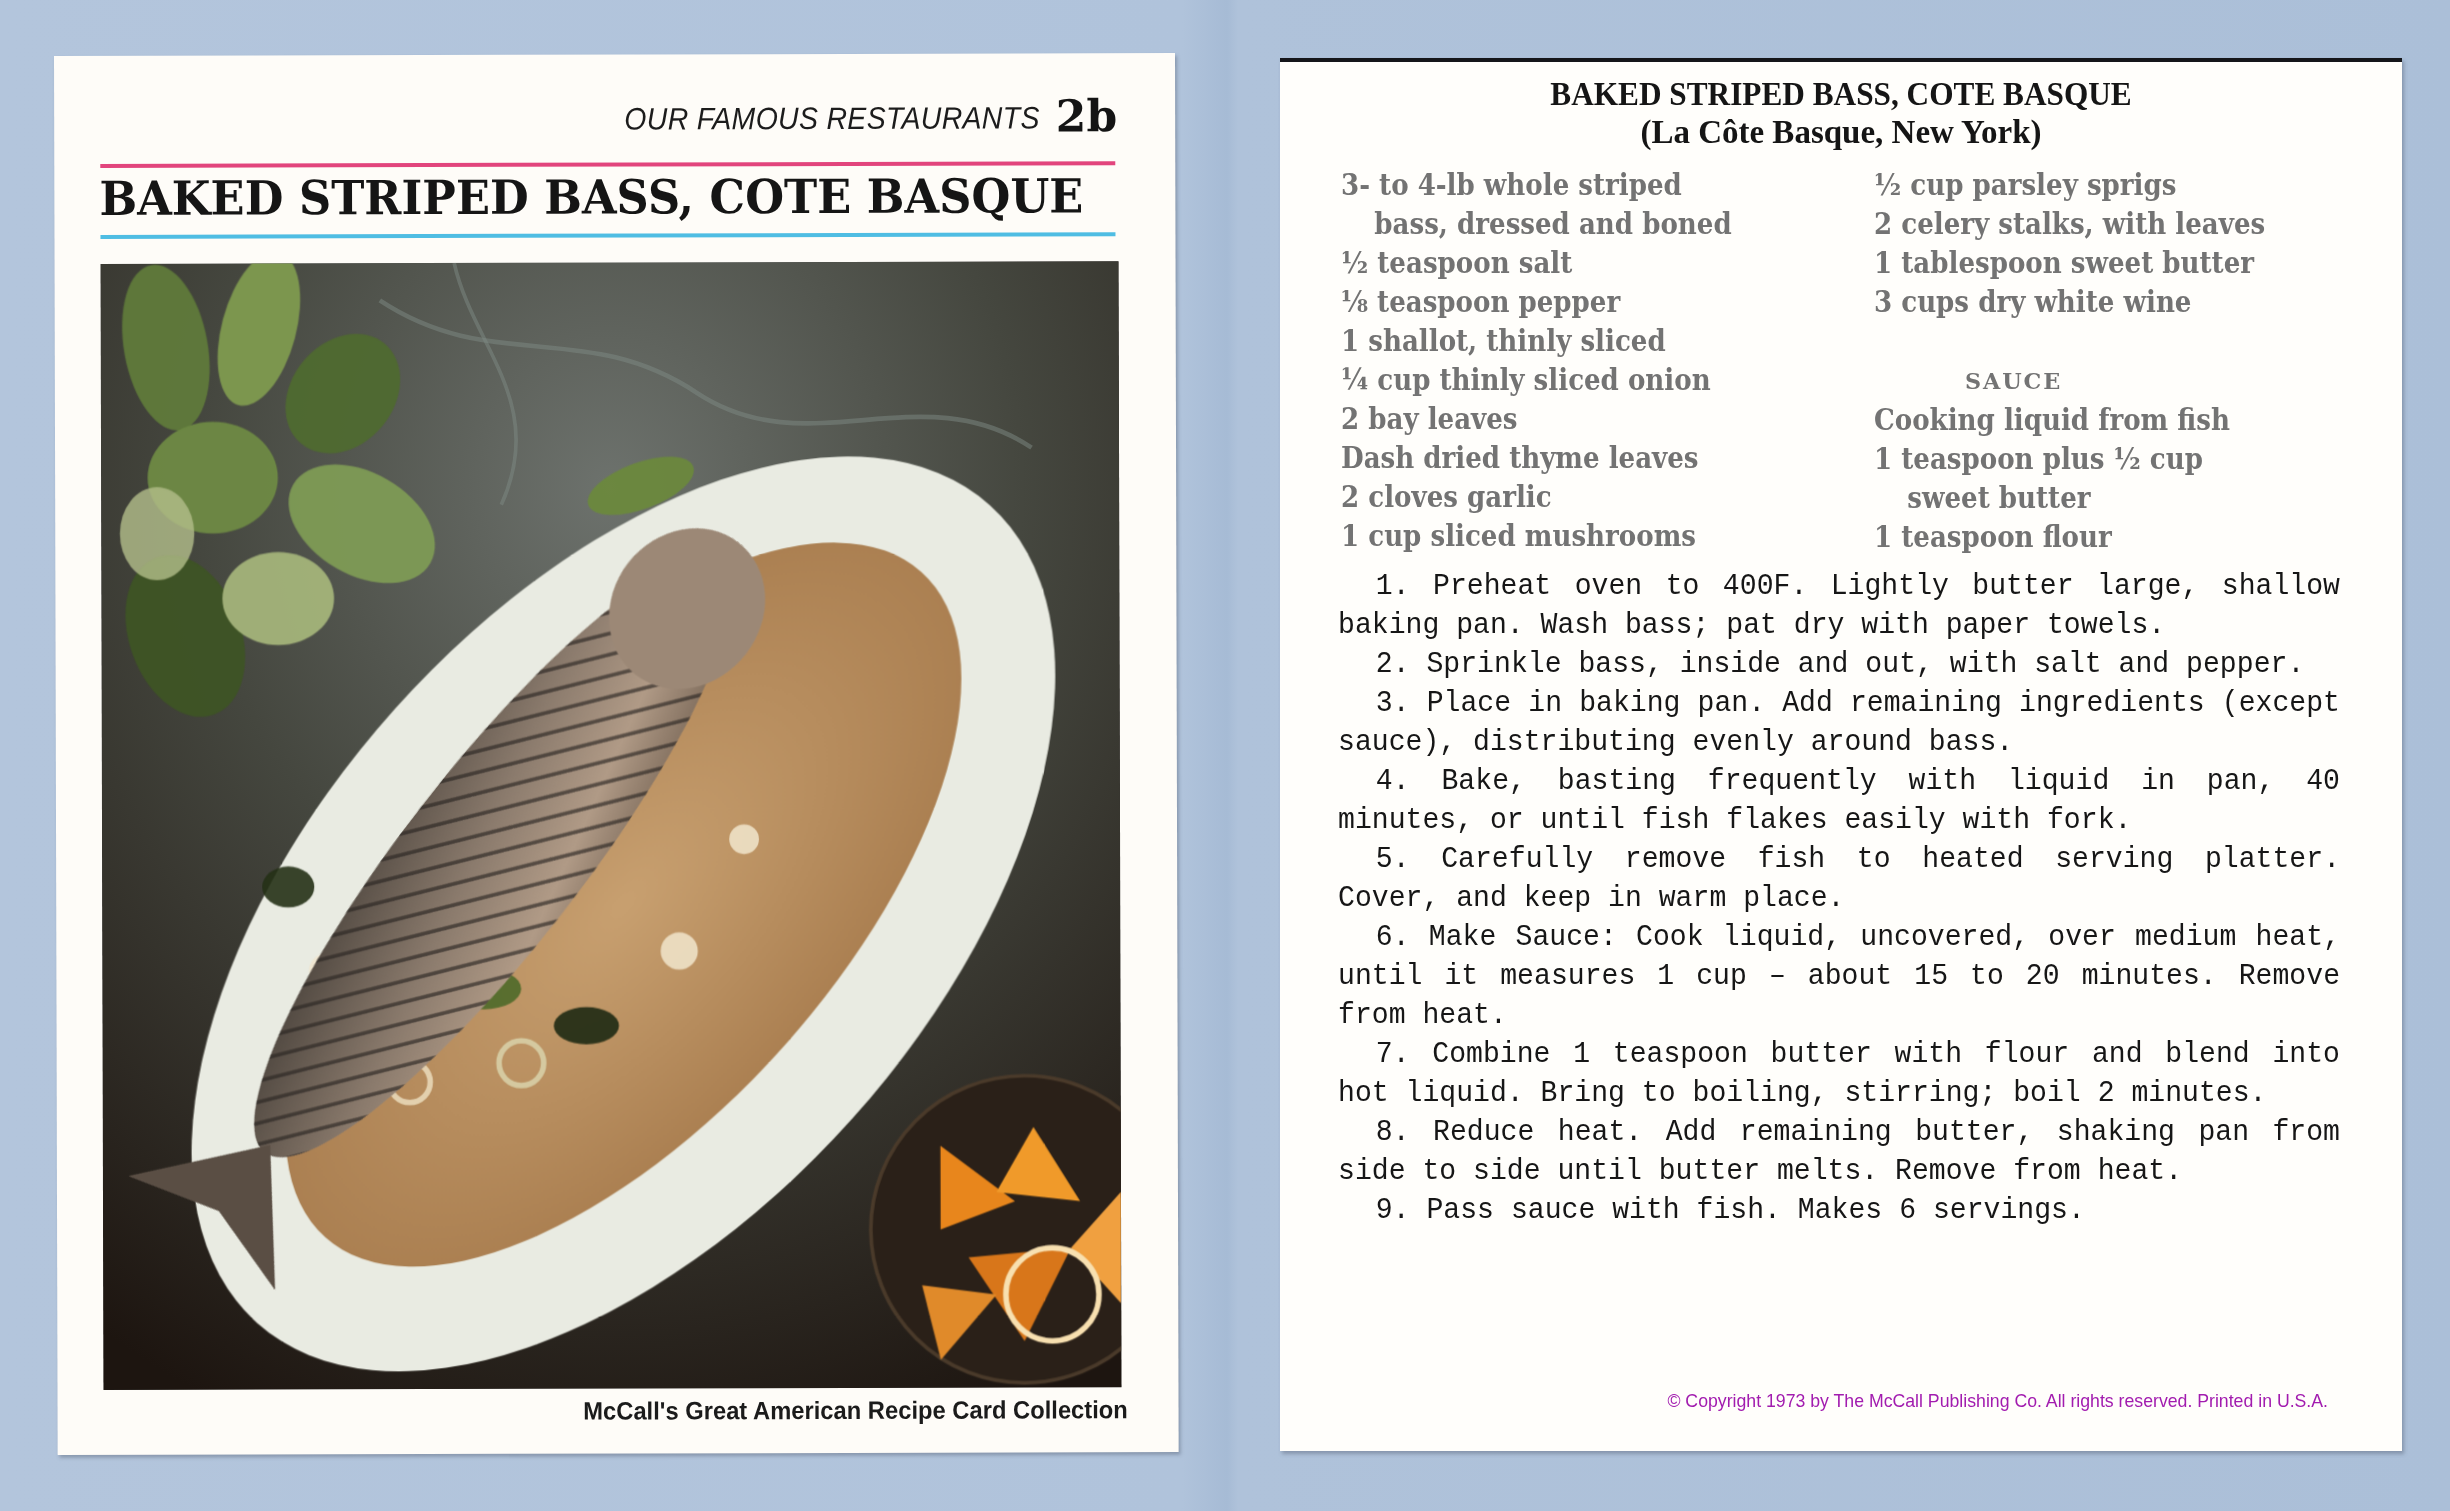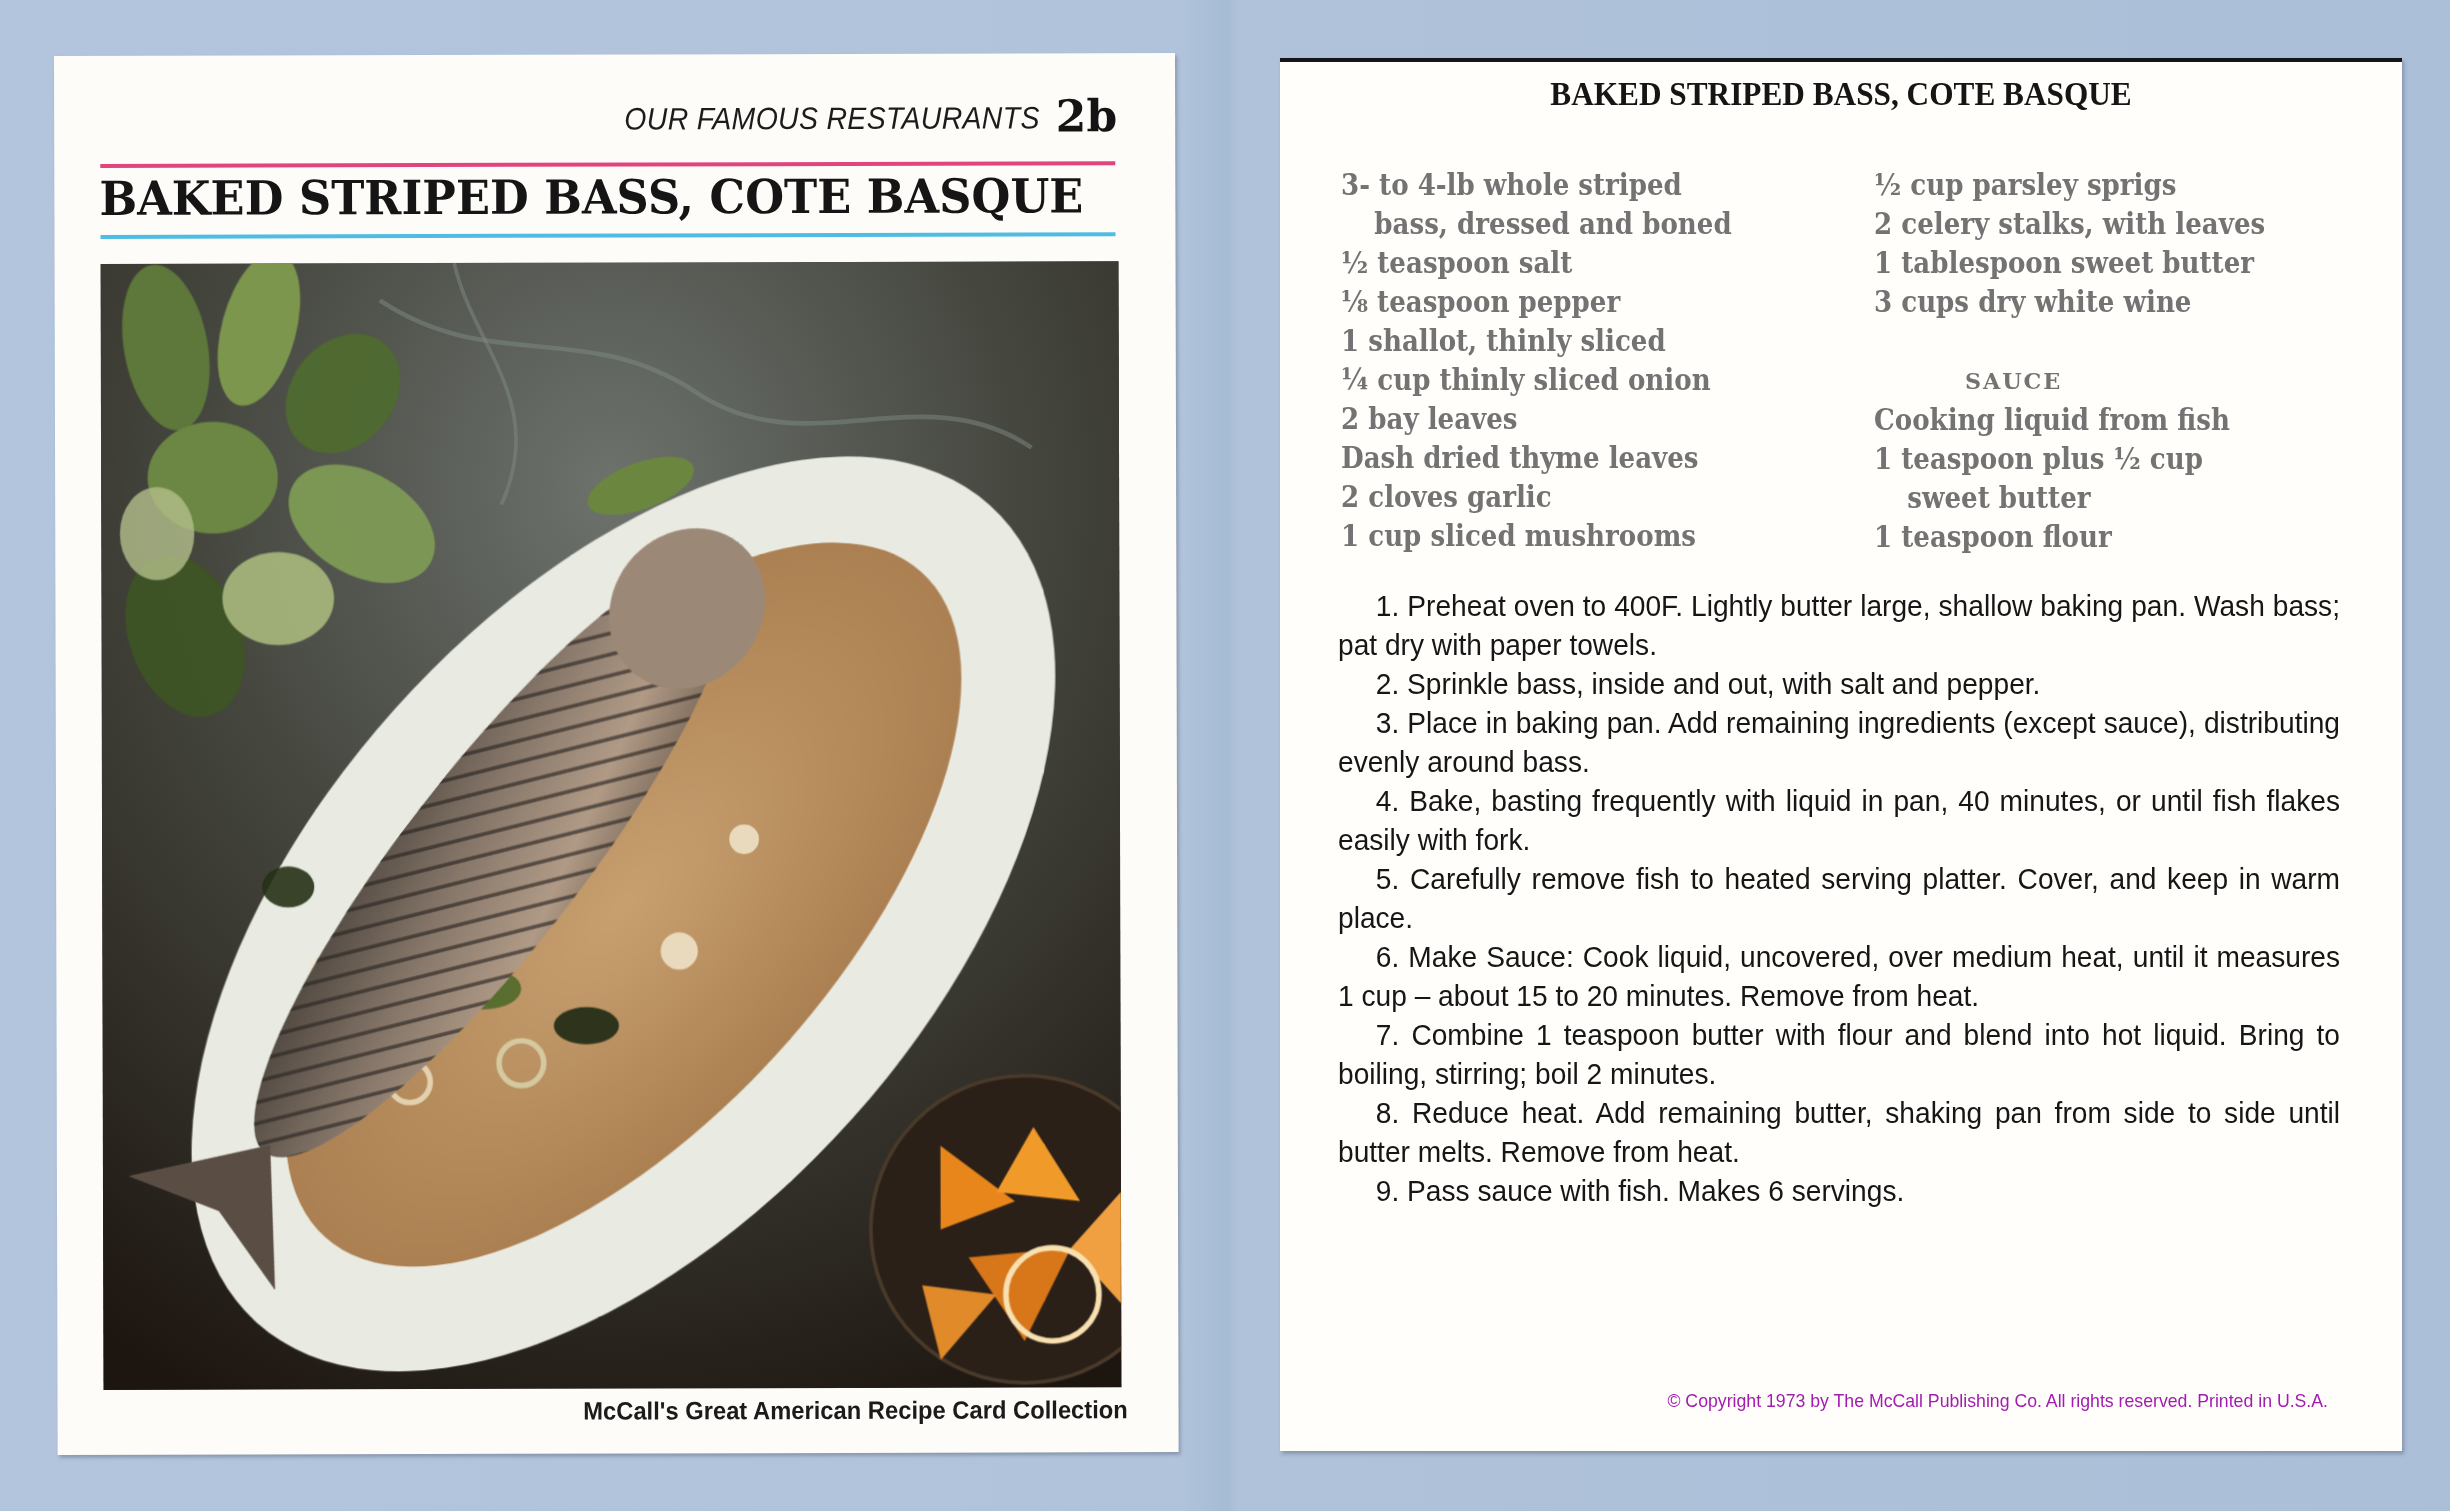--- a/index.html
+++ b/index.html
@@ -48,21 +48,21 @@
     position:absolute; left:0; width:100%; top:52px; text-align:center; font-family:"Liberation Serif", serif; font-weight:bold;
     font-size:33px; color:#151515;
   }
   .ing-col { position:absolute; top:104px; font-family:"DejaVu Serif", serif; font-weight:bold; font-size:29px; color:#737373; line-height:39px; }
   .ing-col.left { left:61px; }
   .ing-col.right { left:594px; }
   .ing { white-space:nowrap; transform:scaleX(0.9); transform-origin:left center; }
   .ing.cont { padding-left:37px; }
   .sauce-head { text-align:center; font-size:22.3px; letter-spacing:1.9px; width:279px; transform:none; line-height:39px;margin-top:40px; }
   .steps {
-    position:absolute; left:58px; top:505px; width:1002px; font-family:Liberation Sans, sans-serif; font-size:29px; color:#161616; line-height:39px;margin-top:20px;
+    position:absolute; left:58px; top:505px; width:1002px; font-family:Liberation Mono, monospace; font-size:29px; color:#161616; line-height:39px;
   }
   .step { text-align:justify; text-indent:39px; transform:scaleX(0.97); transform-origin:left center; width:1033px; }
   .copyright {
     position:absolute; right:74px; top:1329px; font-family:"Liberation Sans", sans-serif; font-size:17.7px; color:#a21caf; white-space:nowrap;
   }
 </style>
 </head>
 <body>
 
 <div class="card" id="front">
@@ -144,20 +144,21 @@
         <circle cx="1020" cy="1110" r="50" fill="none" stroke="#f8e0b0" stroke-width="6"></circle>
       </g>
     </svg>
   </div>
 
   <div class="caption">McCall's Great American Recipe Card Collection</div>
 </div>
 
 <div class="card" id="back">
   <div class="back-title">BAKED STRIPED BASS, COTE BASQUE</div>
+  <div class="back-subtitle">(La Côte Basque, New York)</div>
 
   <div class="ing-col left">
     <div class="ing">3- to 4-lb whole striped</div>
     <div class="ing cont">bass, dressed and boned</div>
     <div class="ing">½ teaspoon salt</div>
     <div class="ing">⅛ teaspoon pepper</div>
     <div class="ing">1 shallot, thinly sliced</div>
     <div class="ing">¼ cup thinly sliced onion</div>
     <div class="ing">2 bay leaves</div>
     <div class="ing">Dash dried thyme leaves</div>

